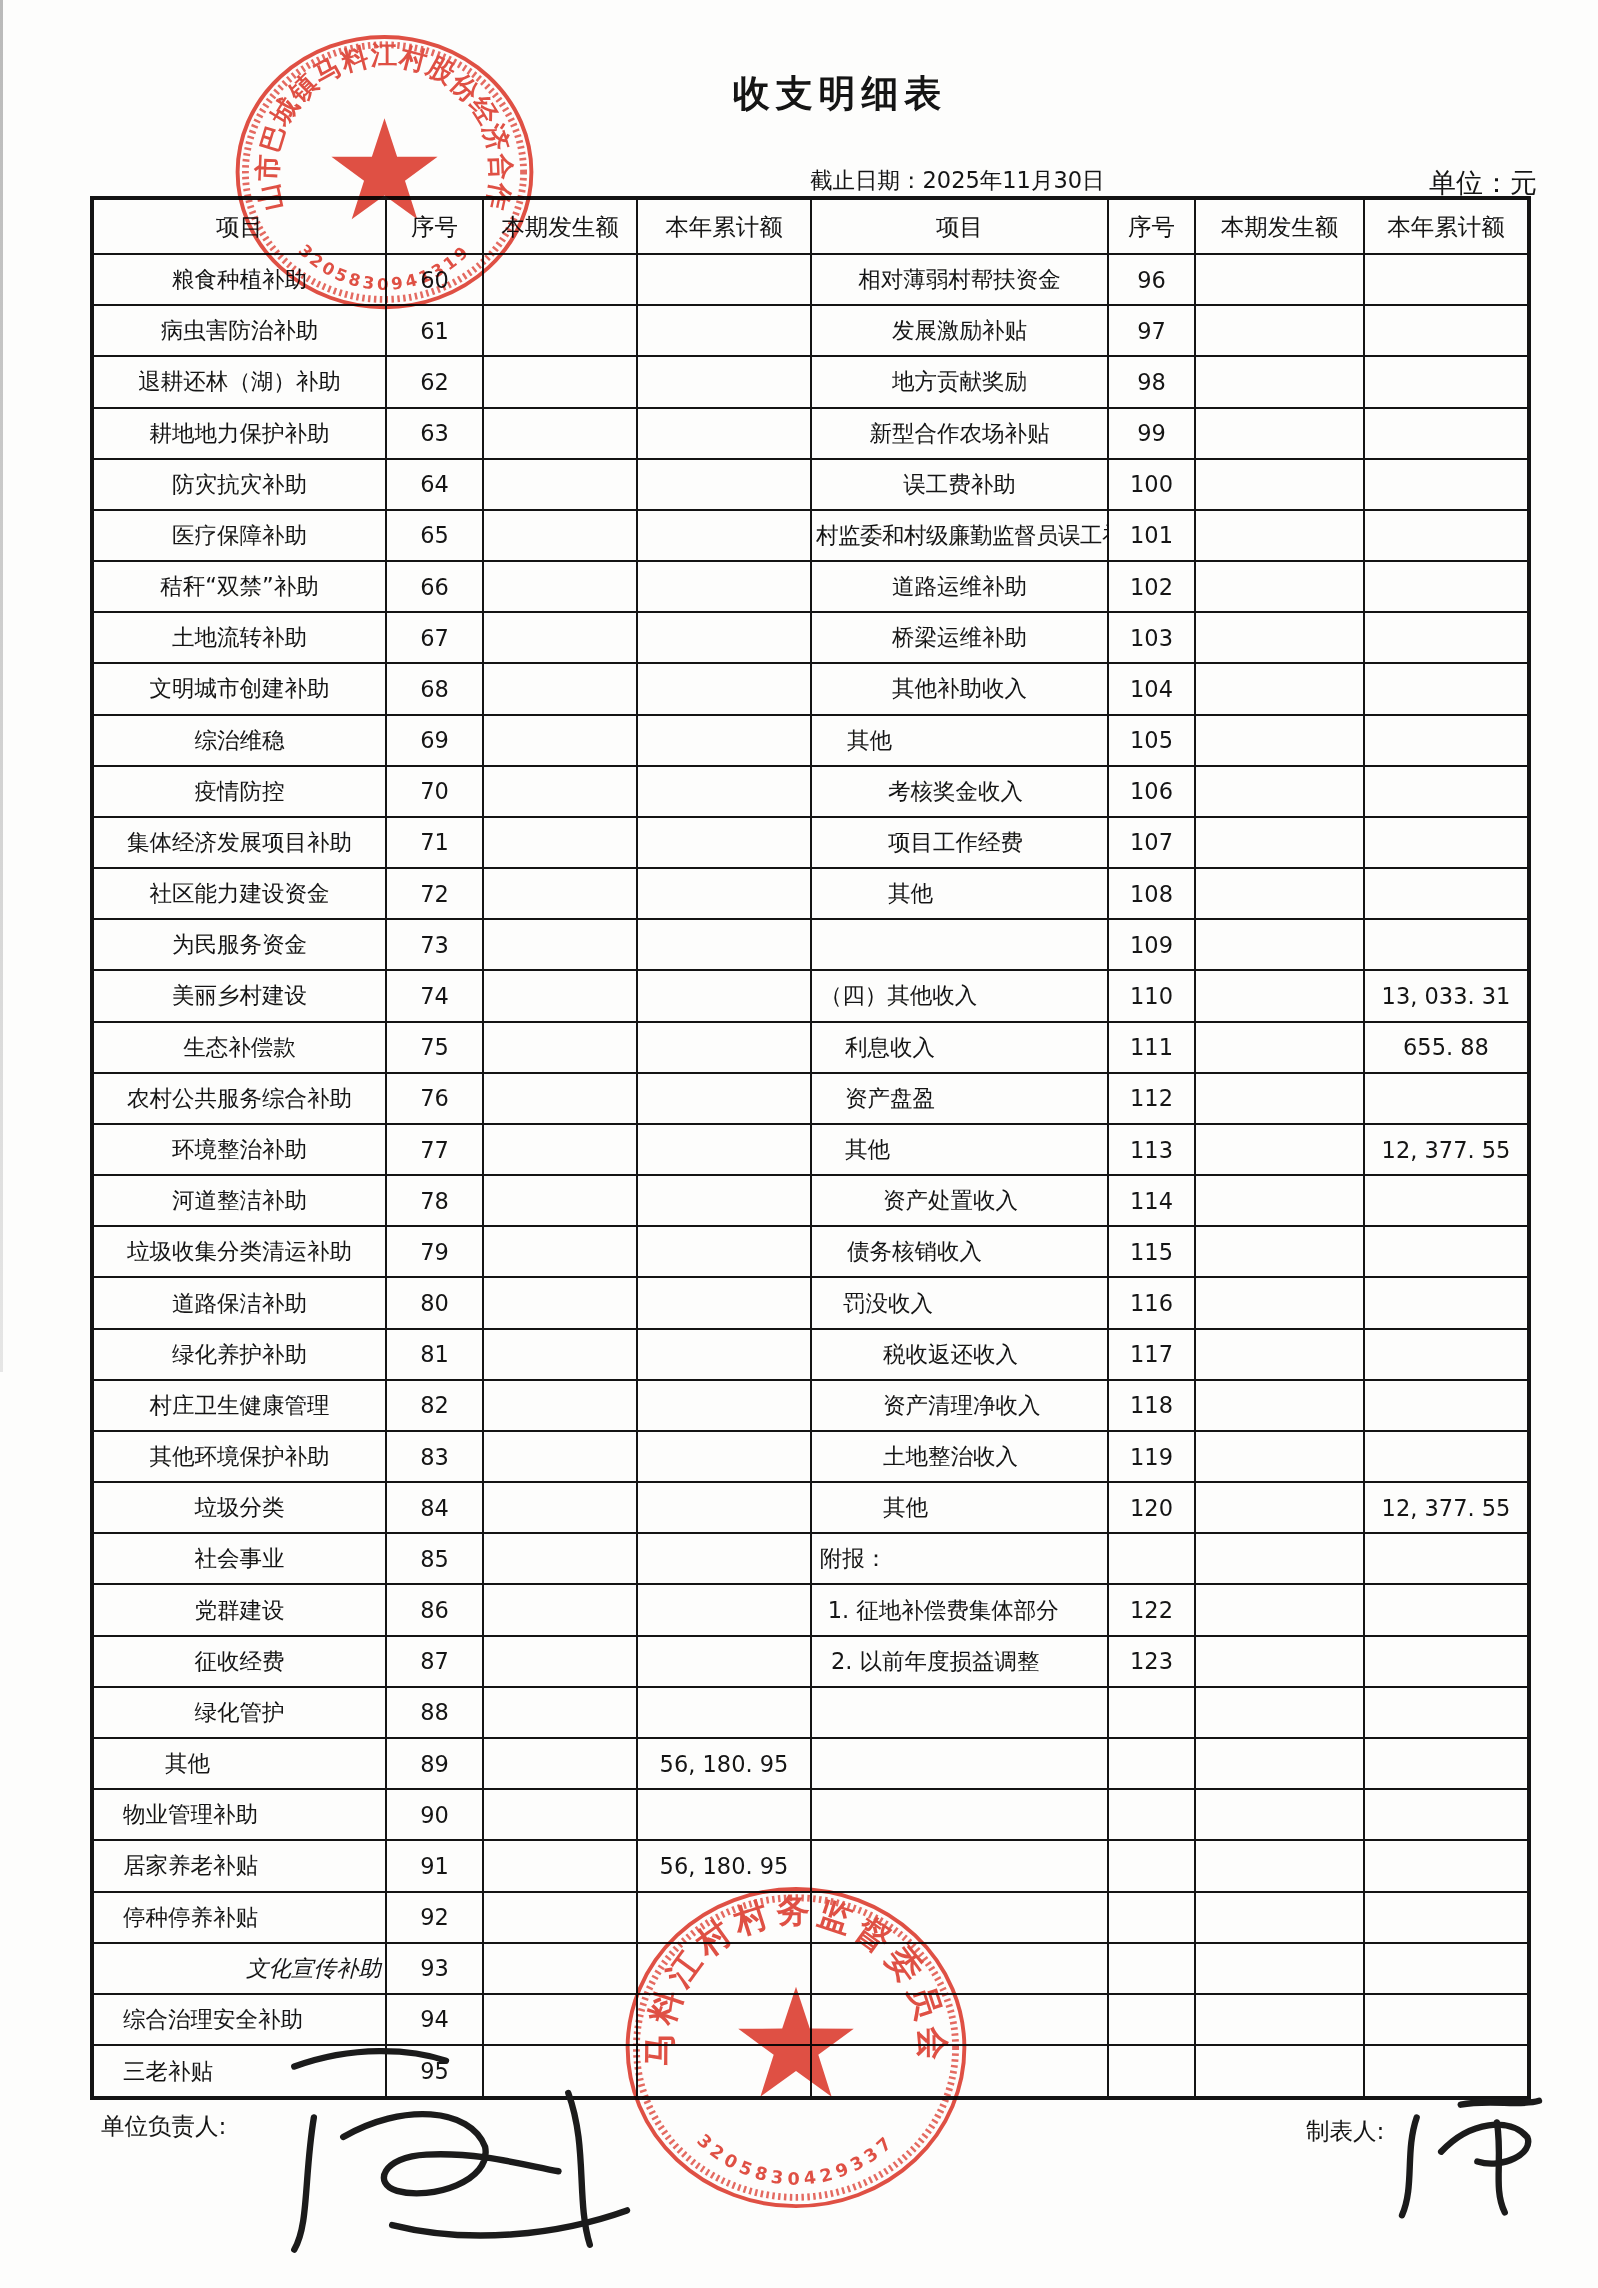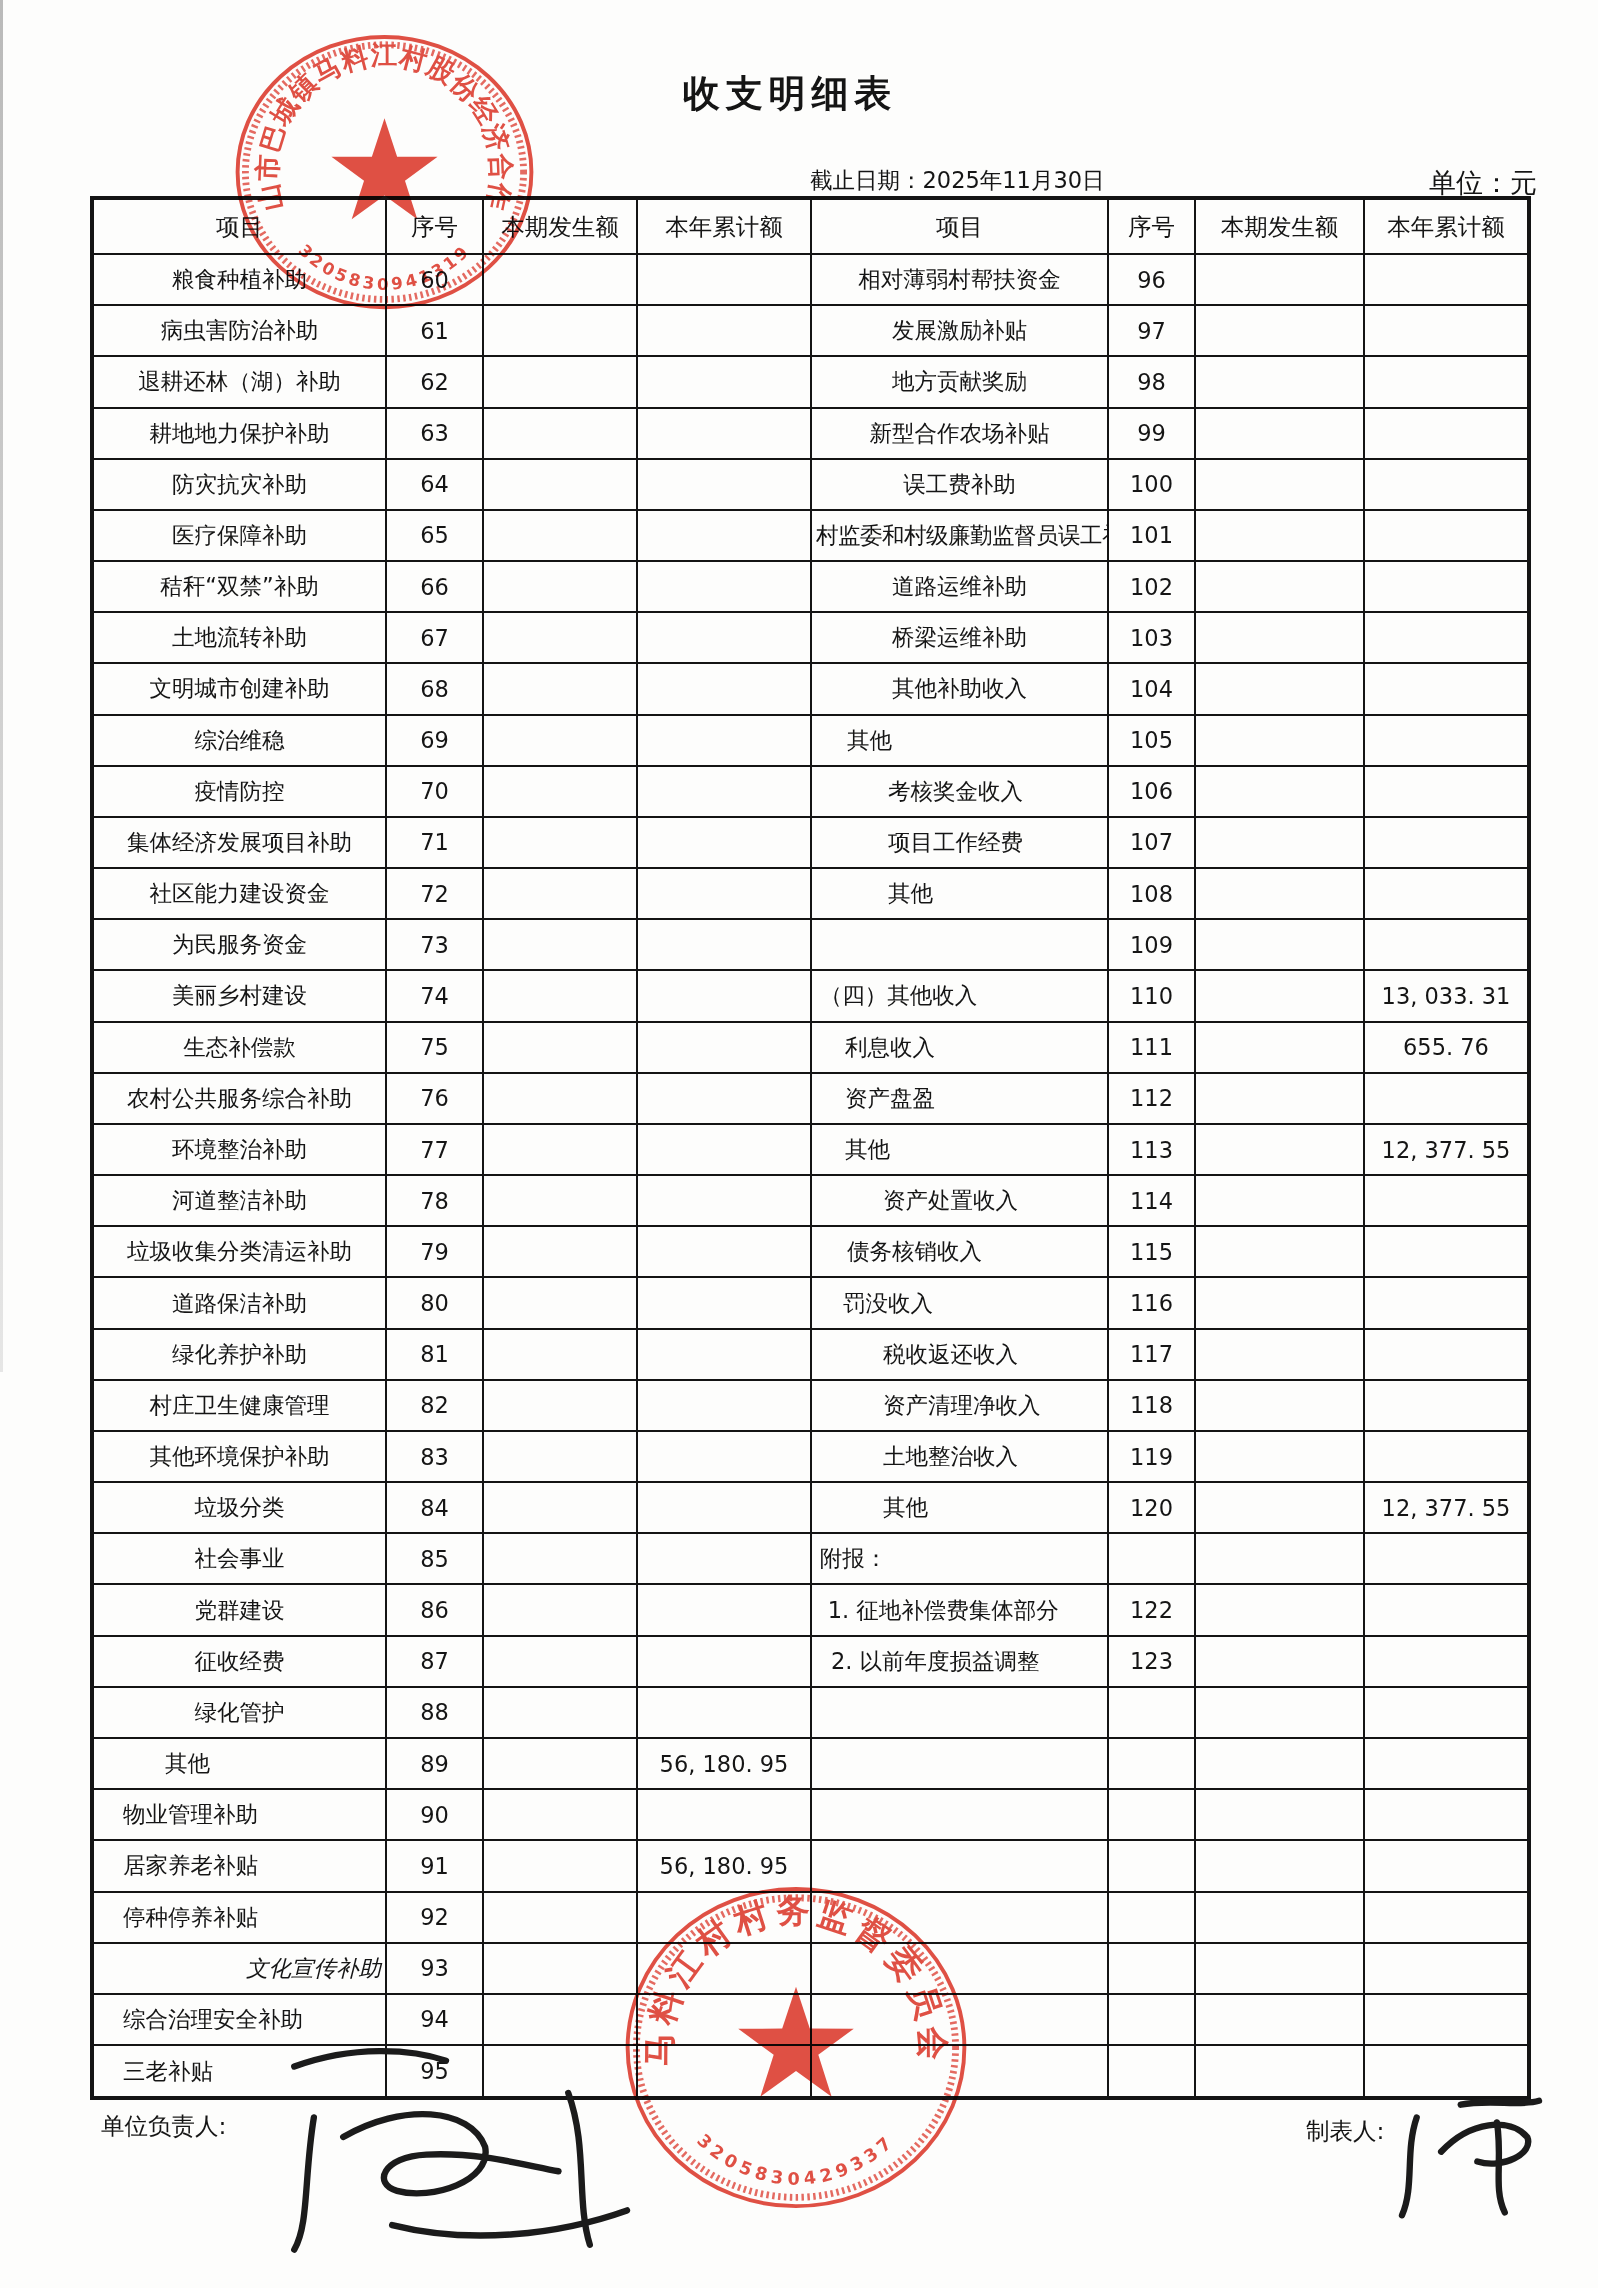--- a/index.html
+++ b/index.html
@@ -4,21 +4,21 @@
 <style>
   html,body{margin:0;padding:0;background:#e8e8e8;}
   .page{
     position:relative; width:1599px; height:2289px; margin:0 auto;
     background:#fdfdfc; overflow:hidden;
     font-family:"DejaVu Sans","Liberation Sans",sans-serif;
     color:#151515;
   }
   .scan-edge{position:absolute;left:0;top:0;width:2.9px;height:1372px;background:linear-gradient(#777,#cfcfcf);opacity:.5;}
   .doc-title{
-    position:absolute; left:790px; top:69px; transform:translateX(-50%);
+    position:absolute; left:840px; top:69px; transform:translateX(-50%);
     font-size:37px; font-weight:600; letter-spacing:5.9px; white-space:nowrap;
   }
   .meta-date{position:absolute; left:810px; top:165px; font-size:22.5px; font-weight:500; white-space:nowrap;}
   .meta-unit{position:absolute; left:1429px; top:165px; font-size:27px; font-weight:500; white-space:nowrap;}
   table.ledger{
     position:absolute; left:90px; top:196px; width:1437px; height:1904px;
     border-collapse:collapse; table-layout:fixed;
     border:4.9px solid #141414;
   }
   table.ledger th, table.ledger td{
@@ -219,21 +219,21 @@
           <td class="c-ytd">13, 033. 31</td>
         </tr>
         <tr>
           <td class="c-item">生态补偿款</td>
           <td class="c-no">75</td>
           <td class="c-cur"></td>
           <td class="c-ytd"></td>
           <td class="c-item" style="text-align: left; padding-left: 33px;">利息收入</td>
           <td class="c-no">111</td>
           <td class="c-cur"></td>
-          <td class="c-ytd">655. 76</td>
+          <td class="c-ytd">655. 88</td>
         </tr>
         <tr>
           <td class="c-item">农村公共服务综合补助</td>
           <td class="c-no">76</td>
           <td class="c-cur"></td>
           <td class="c-ytd"></td>
           <td class="c-item" style="text-align: left; padding-left: 33px;">资产盘盈</td>
           <td class="c-no">112</td>
           <td class="c-cur"></td>
           <td class="c-ytd"></td>

